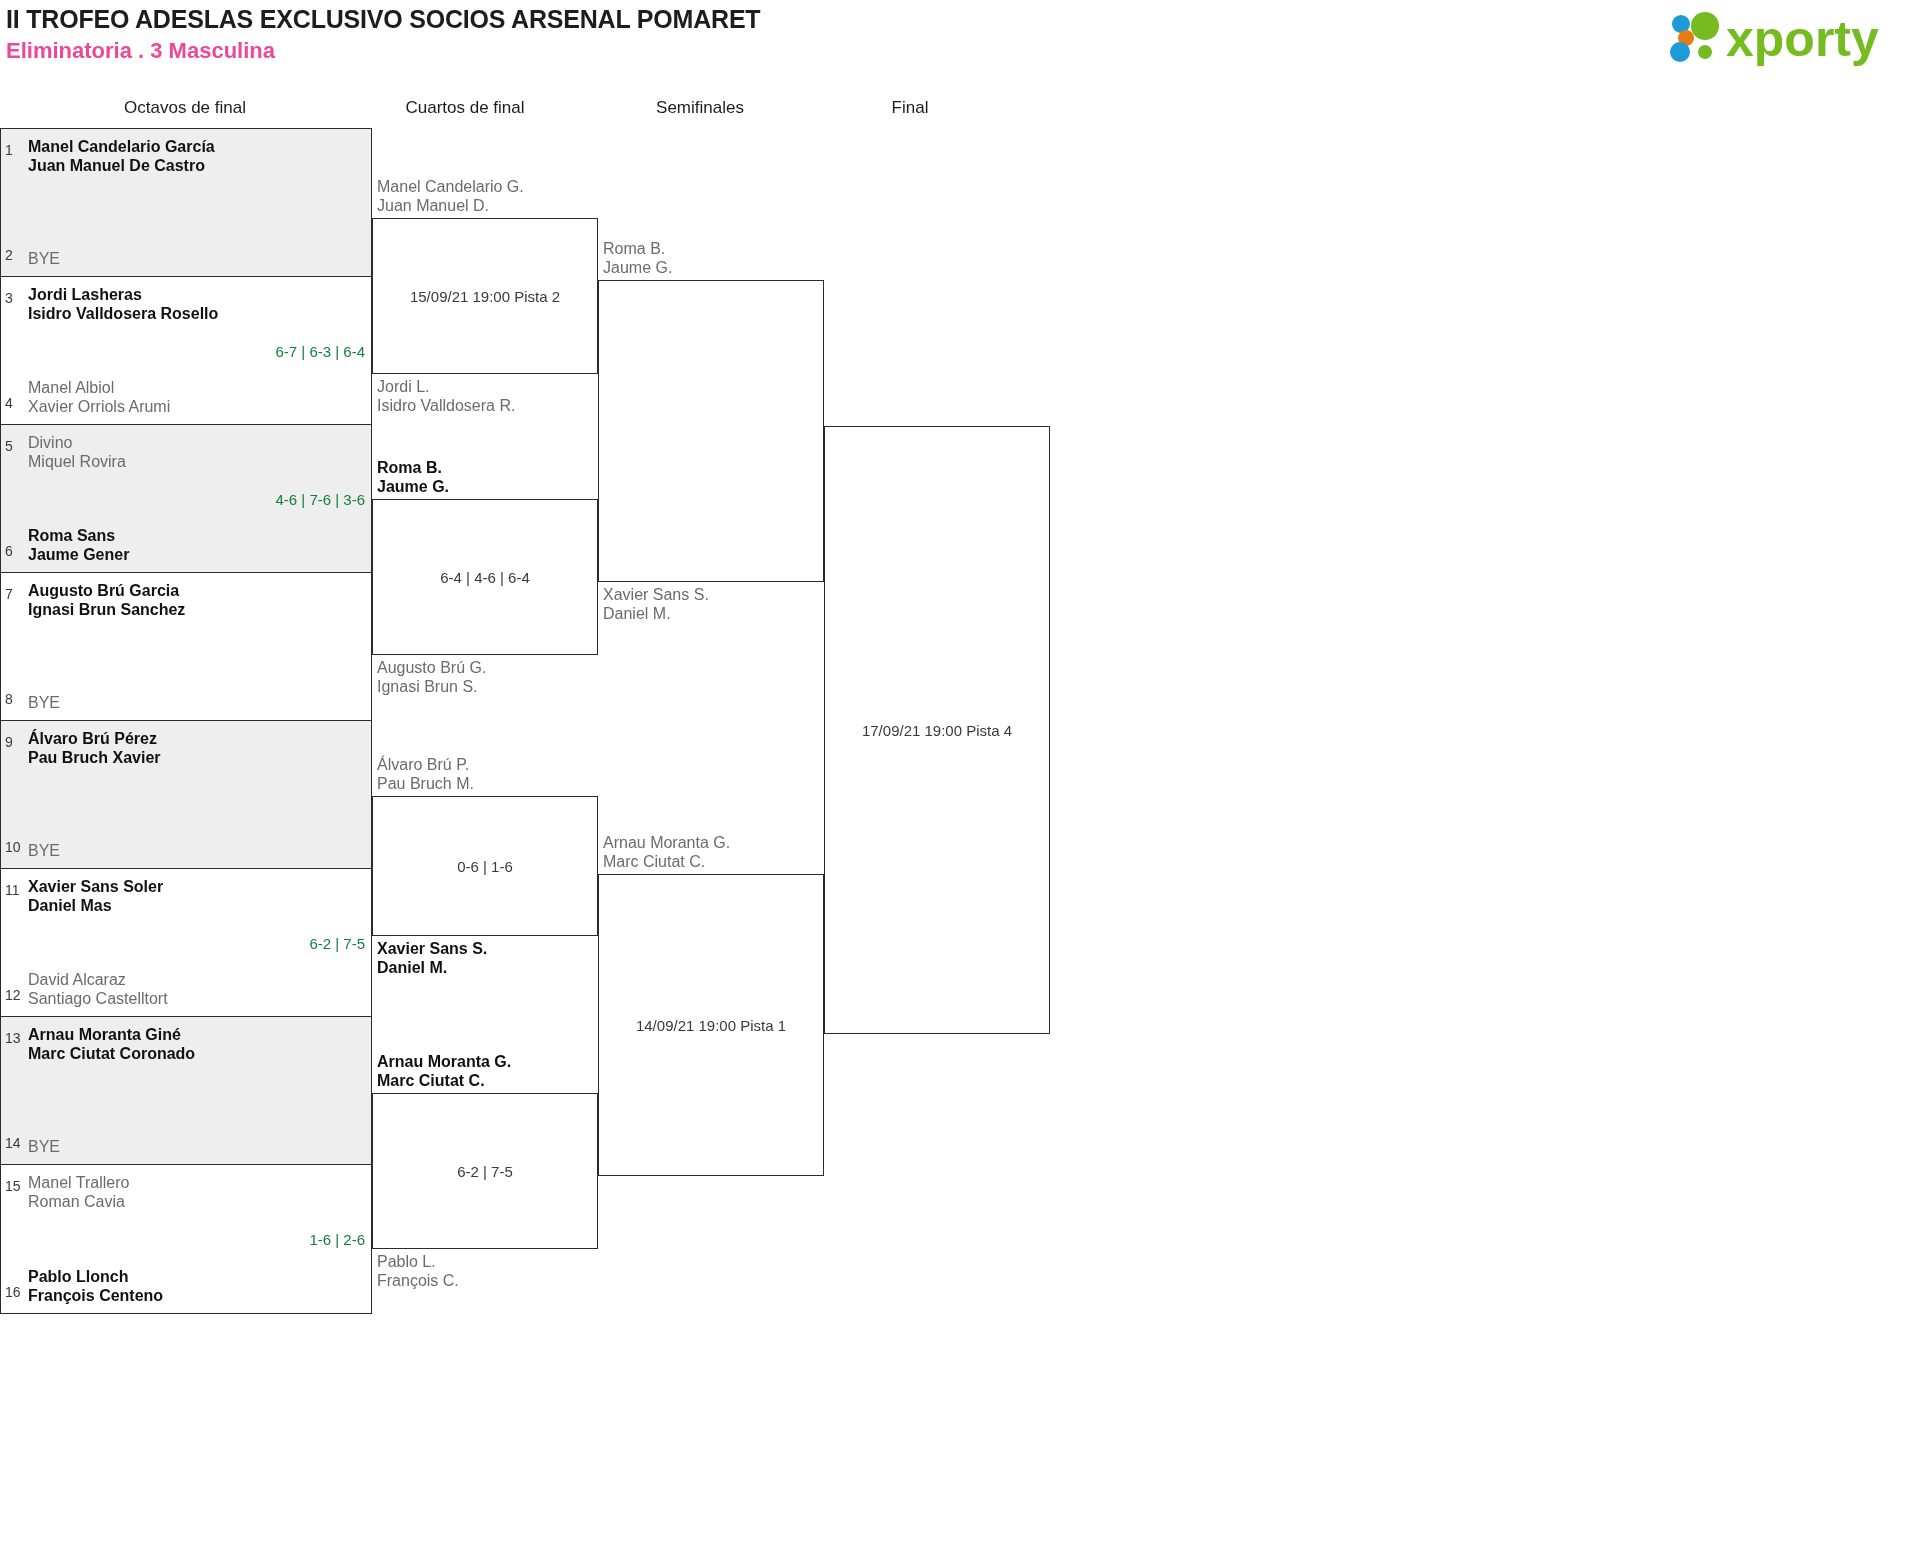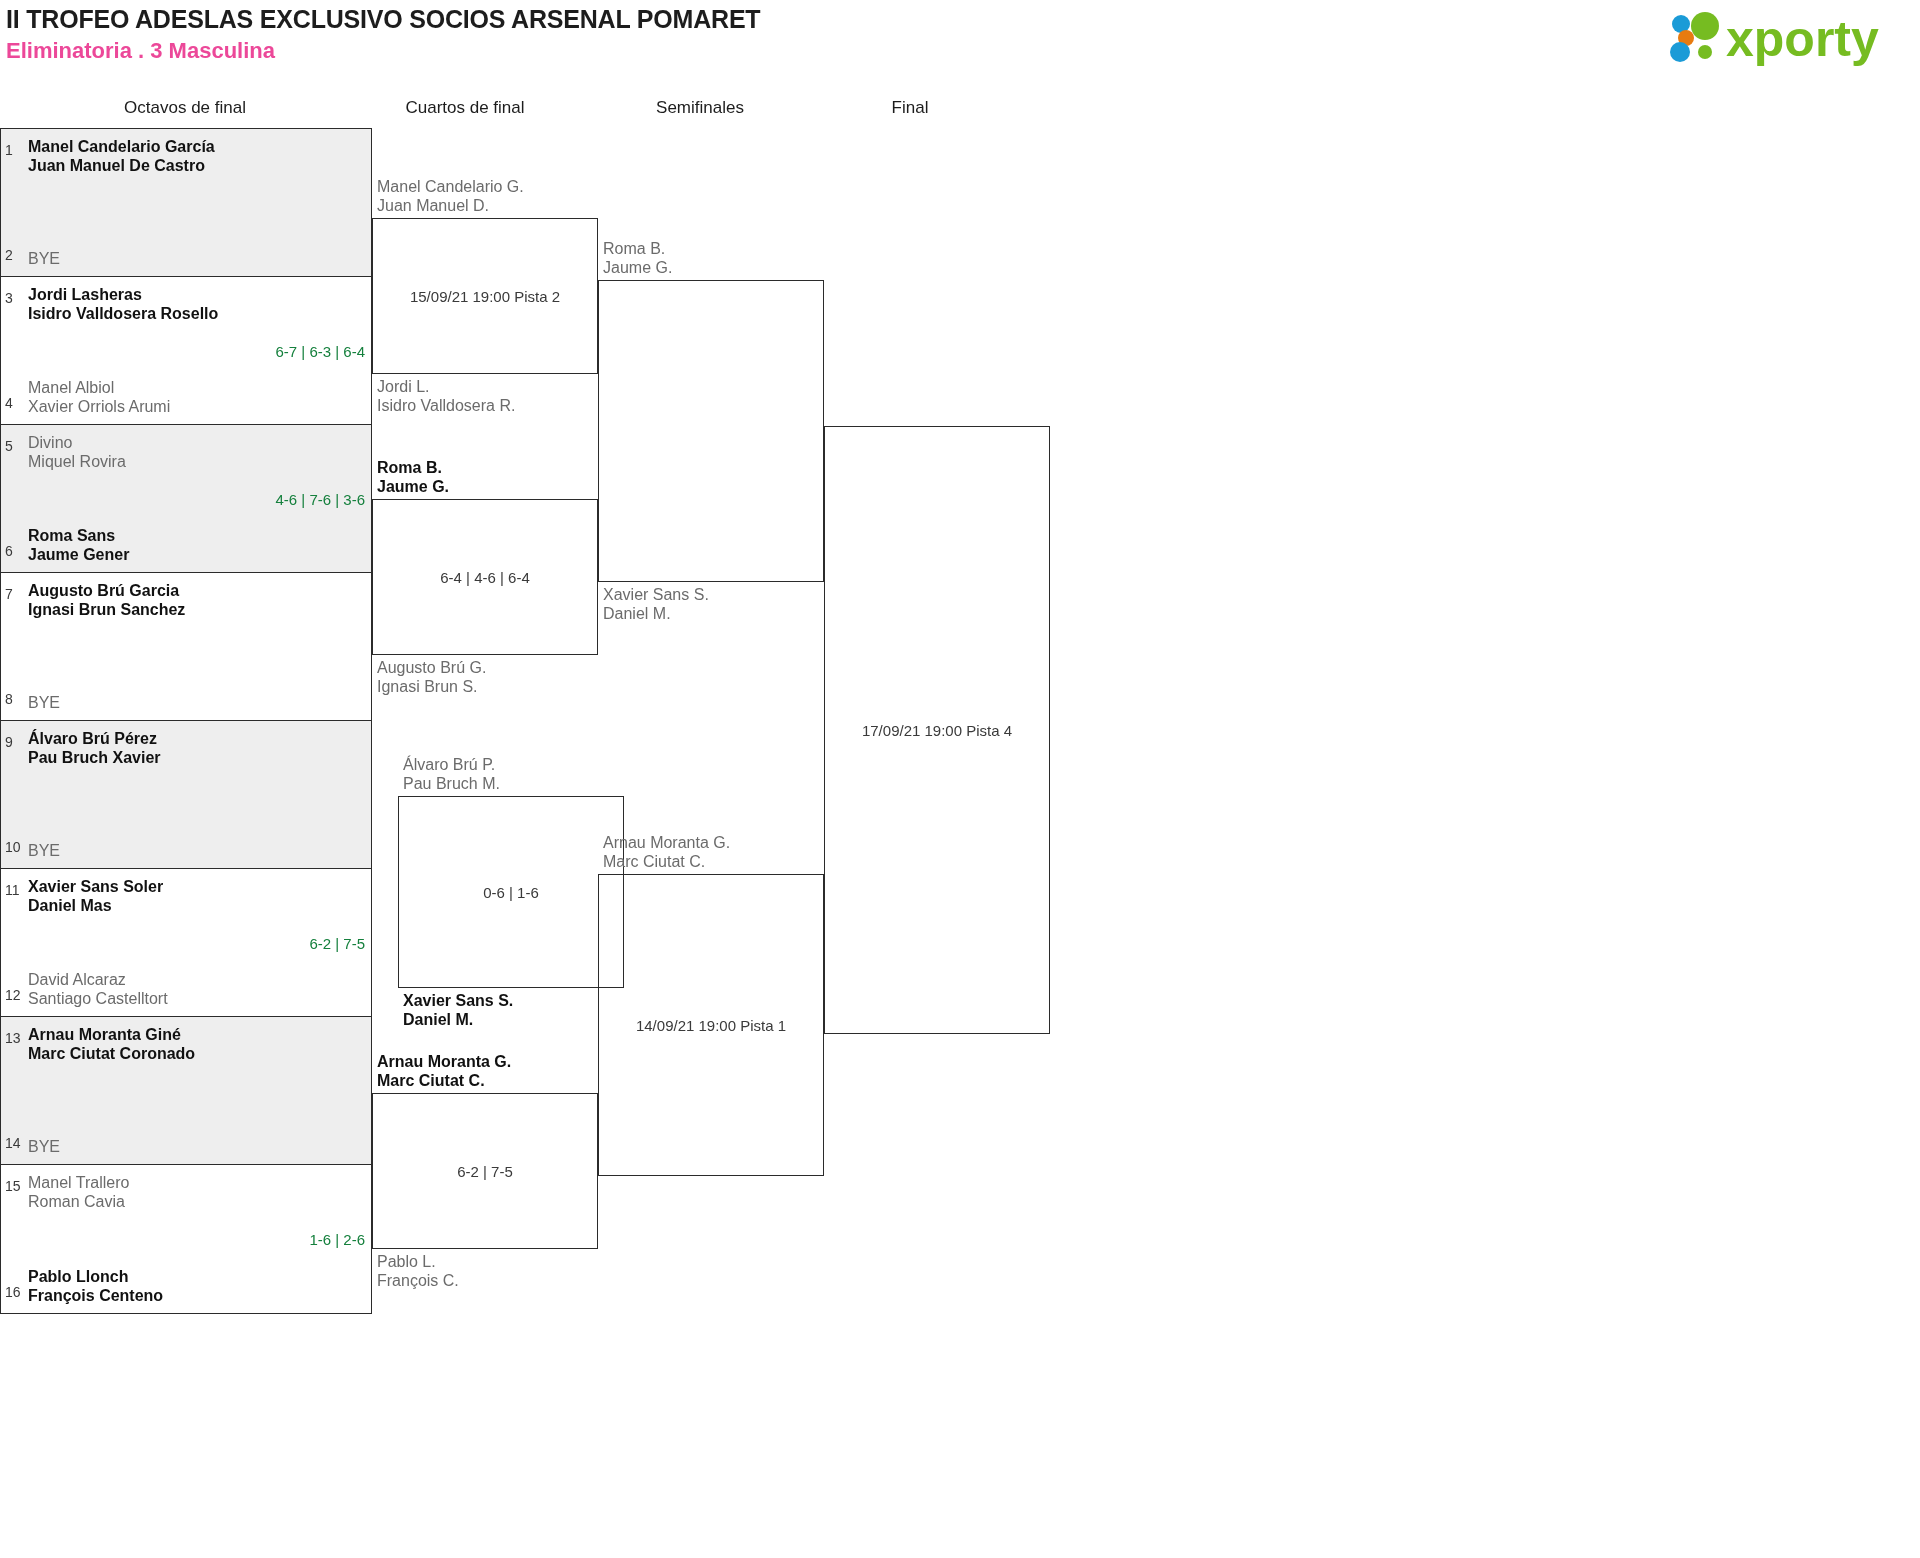--- a/index.html
+++ b/index.html
@@ -303,21 +303,21 @@
     <span class="ln">Roma B.</span>
     <span class="ln">Jaume G.</span>
   </div>
   <div class="mid">6-4 | 4-6 | 6-4</div>
   <div class="slot-bot loser">
     <span class="ln">Augusto Brú G.</span>
     <span class="ln">Ignasi Brun S.</span>
   </div>
 </div>
 
-<div class="bbox" style="left:372px; top:796px; width:226px; height:192px;margin-left:26px;">
+<div class="bbox" style="left:372px; top:796px; width:226px; height:140px;">
   <div class="slot-top loser">
     <span class="ln">Álvaro Brú P.</span>
     <span class="ln">Pau Bruch M.</span>
   </div>
   <div class="mid">0-6 | 1-6</div>
   <div class="slot-bot winner">
     <span class="ln">Xavier Sans S.</span>
     <span class="ln">Daniel M.</span>
   </div>
 </div>

